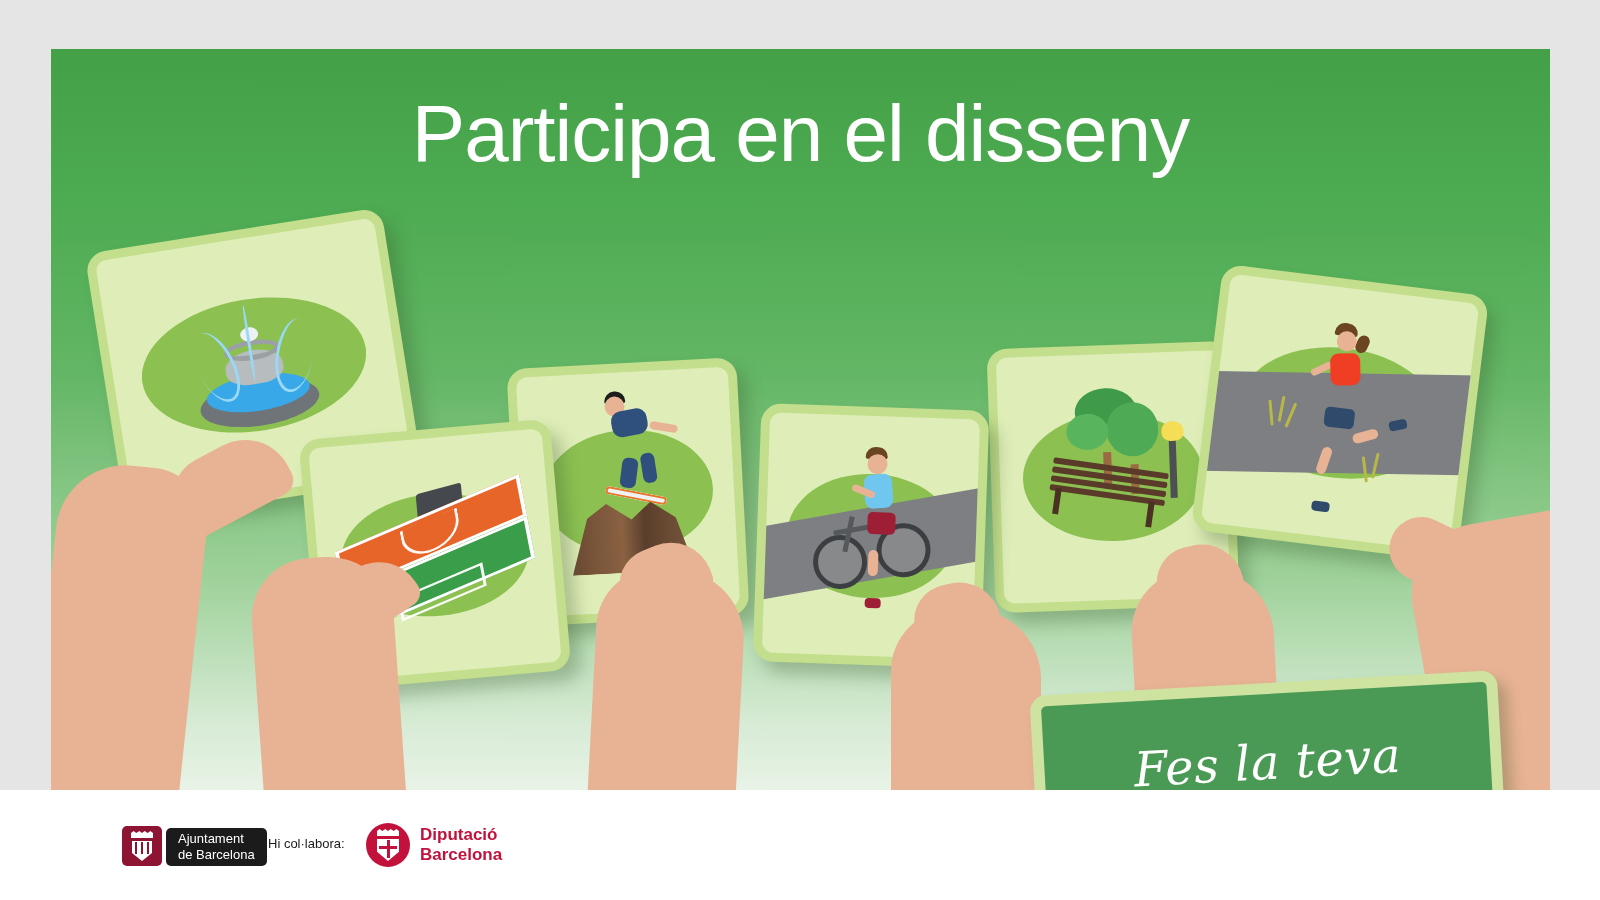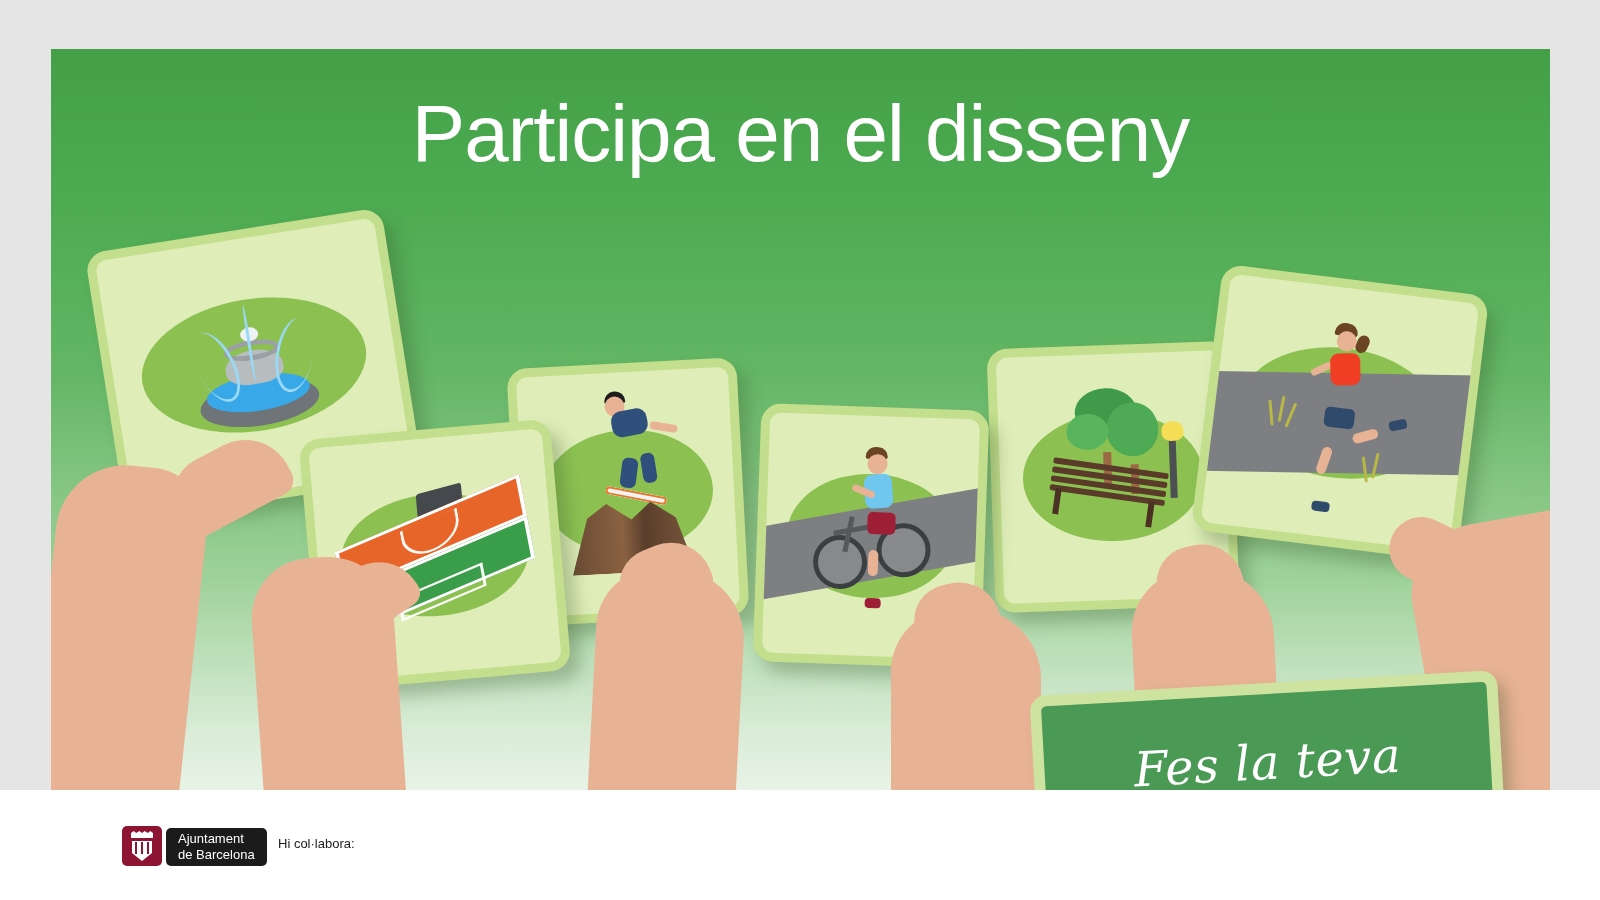--- a/index.html
+++ b/index.html
@@ -155,21 +155,21 @@
   .footer{position:absolute;left:0;bottom:0;width:1600px;height:110px;background:#ffffff;z-index:70;}
   .logo-aj{position:absolute;left:78px;top:36px;display:flex;align-items:flex-end;height:40px;margin-left:44px;}
   .crest{width:40px;height:40px;background:#8e1433;border-radius:5px;position:relative;}
   .crest .crown{position:absolute;left:50%;top:5px;width:22px;height:7px;margin-left:-11px;
                  background:#fff;clip-path:polygon(0 100%,0 30%,12% 0,24% 30%,38% 0,50% 30%,62% 0,76% 30%,88% 0,100% 30%,100% 100%);}
   .crest .shield{position:absolute;left:50%;top:15px;width:20px;height:20px;margin-left:-10px;background:#fff;
                  clip-path:polygon(0 0,100% 0,100% 60%,50% 100%,0 60%);}
   .crest .bar{position:absolute;background:#8e1433;width:2px;height:12px;top:16px;}
   .aj-name{background:#1b1b1b;color:#fff;border-radius:5px;margin-left:4px;padding:3px 12px;
            font-size:13px;line-height:1.25;display:flex;flex-direction:column;justify-content:center;}
-  .collab{position:absolute;left:278px;top:46px;font-size:13px;color:#1b1b1b;}
+  .collab{position:absolute;left:268px;top:46px;font-size:13px;color:#1b1b1b;}
   .logo-dip{position:absolute;left:366px;top:33px;display:flex;align-items:center;}
   .dip-circle{width:44px;height:44px;background:#c2123c;border-radius:50%;position:relative;}
   .dip-circle .crown{position:absolute;left:50%;top:6px;width:22px;height:7px;margin-left:-11px;background:#fff;
                  clip-path:polygon(0 100%,0 30%,12% 0,24% 30%,38% 0,50% 30%,62% 0,76% 30%,88% 0,100% 30%,100% 100%);}
   .dip-circle .shield{position:absolute;left:50%;top:16px;width:22px;height:22px;margin-left:-11px;background:#fff;
                  clip-path:polygon(0 0,100% 0,100% 58%,50% 100%,0 58%);}
   .dip-circle .cx-v{position:absolute;left:50%;top:17px;margin-left:-1.5px;width:3px;height:18px;background:#c2123c;}
   .dip-circle .cx-h{position:absolute;left:50%;top:23px;margin-left:-9px;width:18px;height:3px;background:#c2123c;}
   .dip-name{margin-left:10px;color:#c2123c;font-size:17px;font-weight:700;line-height:1.2;}
 </style>
@@ -323,15 +323,27 @@
         <div class="bar" style="left:25px;"></div>
       </div>
       <div class="aj-name">
         <span>Ajuntament</span>
         <span>de Barcelona</span>
       </div>
     </div>
 
     <div class="collab">Hi col·labora:</div>
 
+    <div class="logo-dip">
+      <div class="dip-circle">
+        <div class="crown"></div>
+        <div class="shield"></div>
+        <div class="cx-v"></div>
+        <div class="cx-h"></div>
+      </div>
+      <div class="dip-name">
+        <span>Diputació</span><br>
+        <span>Barcelona</span>
+      </div>
+    </div>
   </div>
 
 </div>
 
 </body></html>

